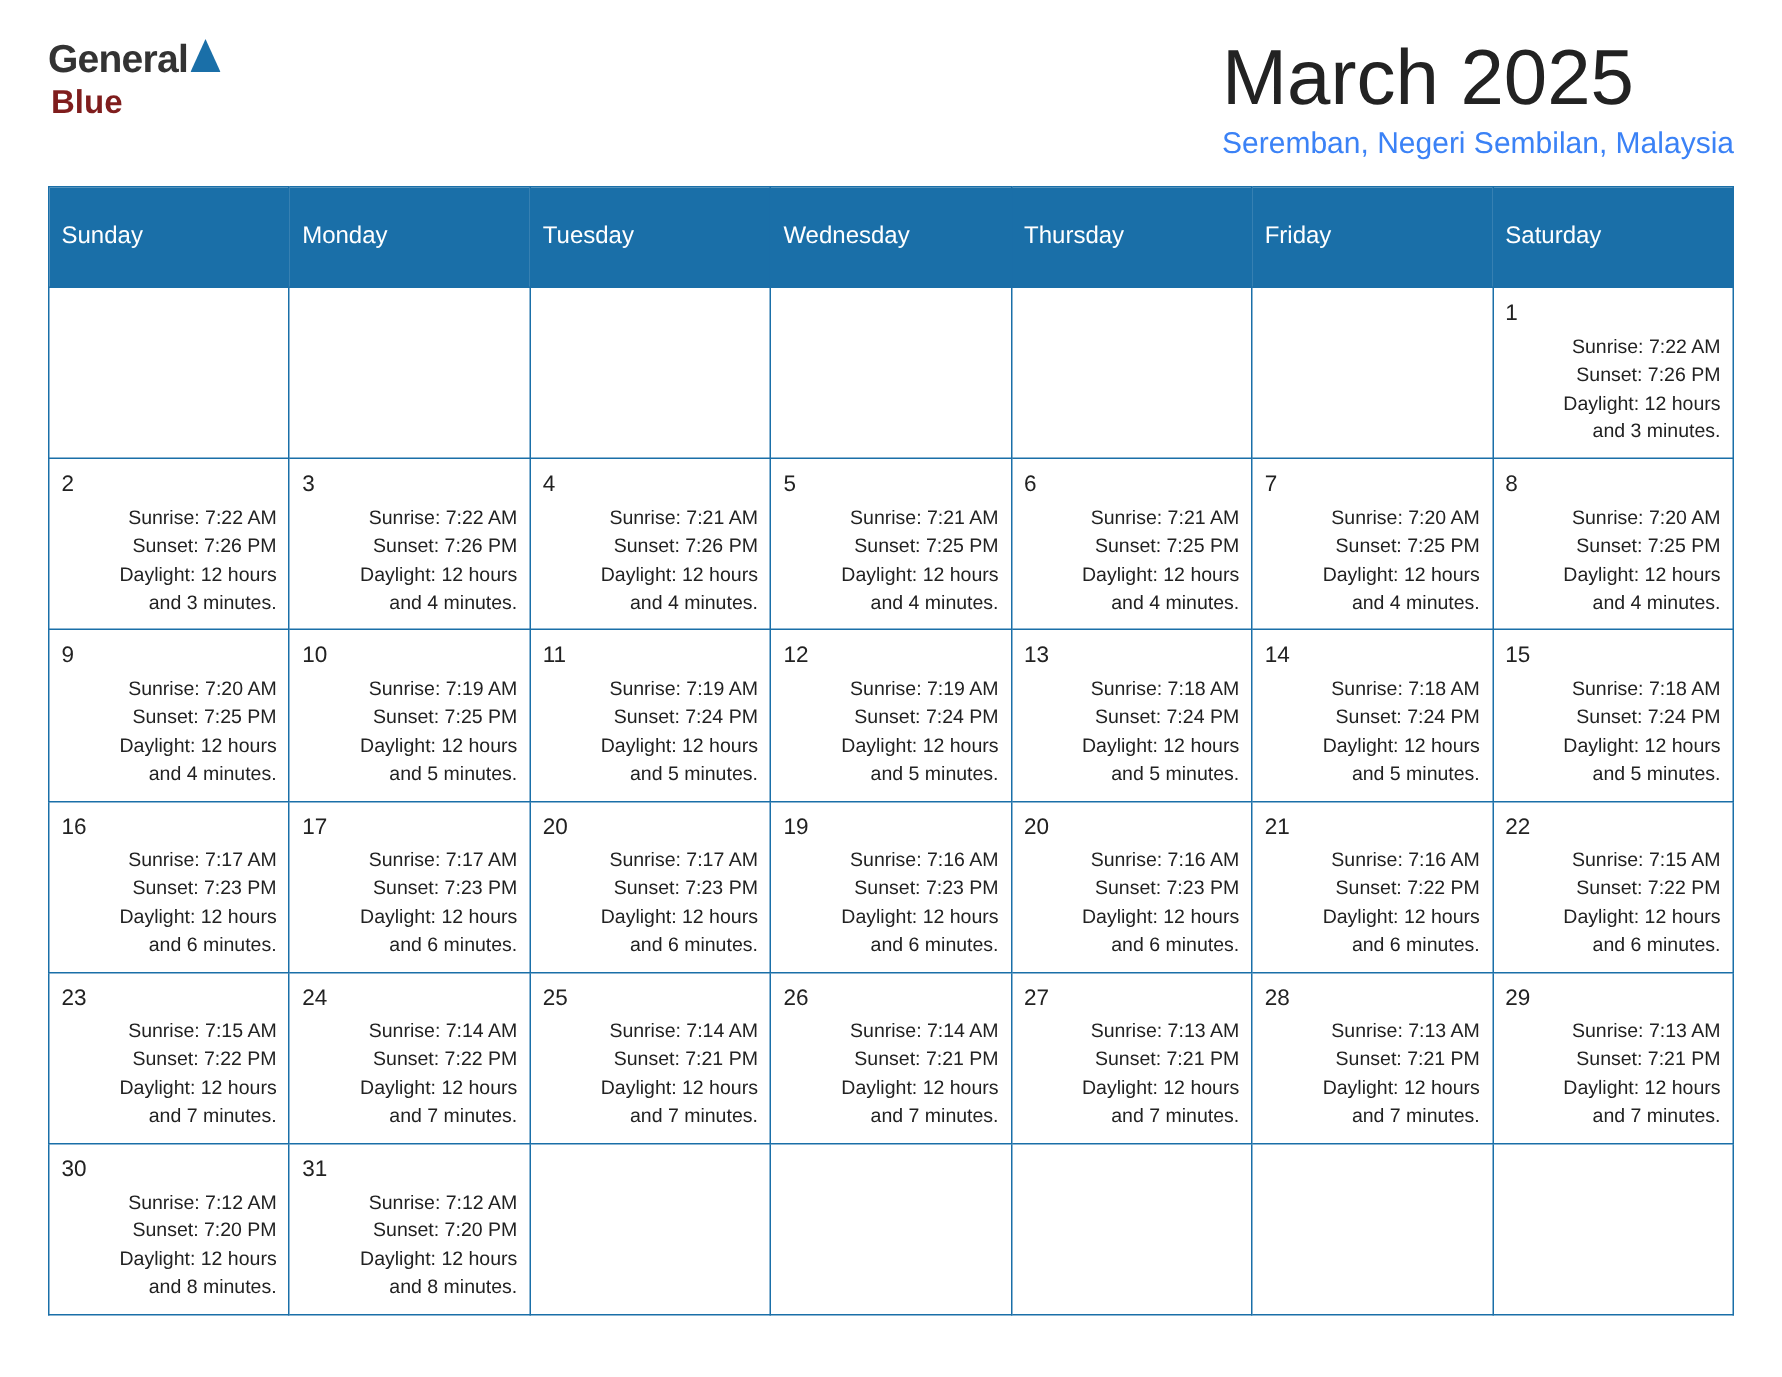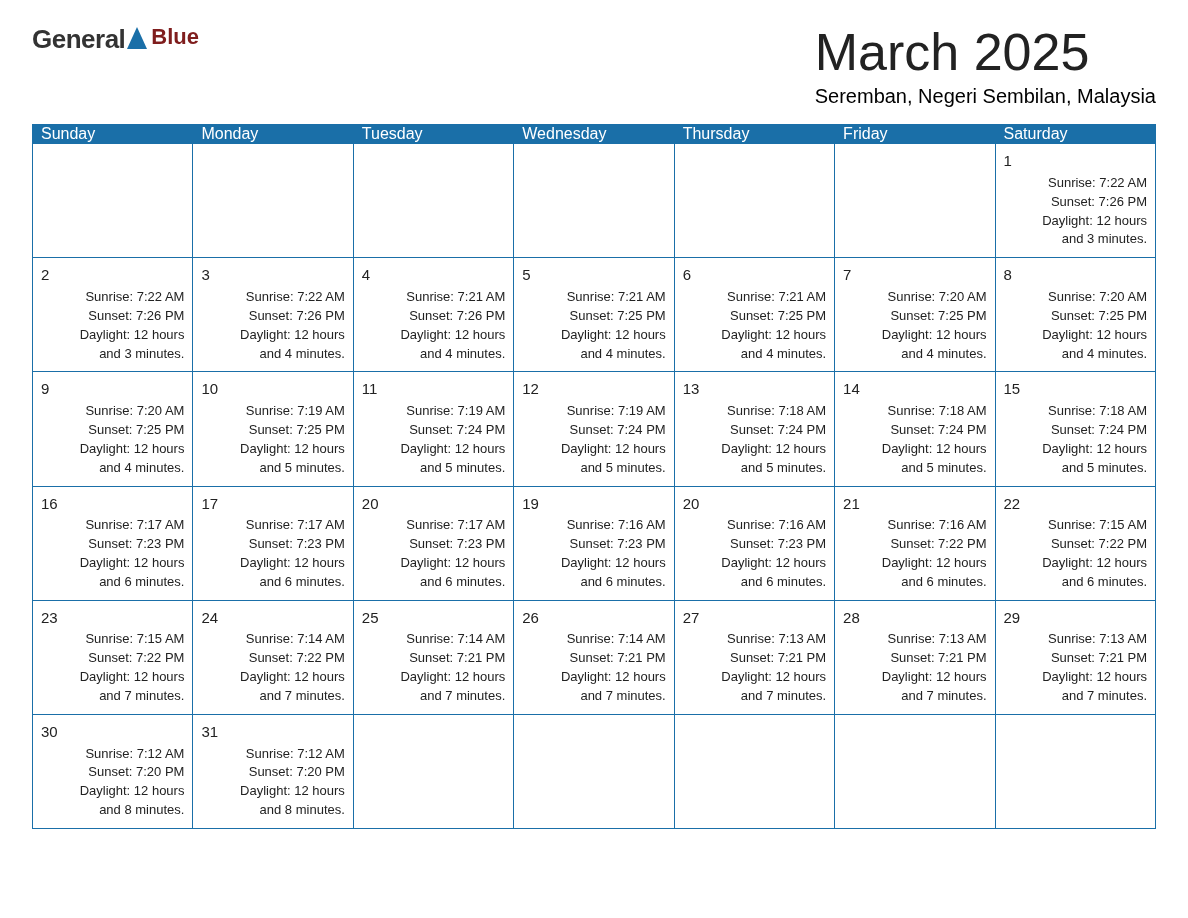--- a/index.html
+++ b/index.html
@@ -11,48 +11,49 @@
       min-height: 918px;
     }
     .header-area {
       display: flex;
       justify-content: space-between;
       align-items: flex-start;
       margin-bottom: 16px;
     }
     .logo {
       display: flex;
+      flex-direction: column;
       align-items: flex-start;
       text-align: right;
     }
     .title-area {
       text-align: left;
     }
     .month-title {
       font-size: 52px;
       font-weight: normal;
       color: #222;
       line-height: 1.1;
     }
     .location-title {
       font-size: 20px;
-      color: #000000;
+      color: #3b82f6;
       margin-top: 4px;
     }
     .calendar-table {
       width: 100%;
       border-collapse: collapse;
       border: 1px solid #1a6fa8;
     }
     .calendar-table th {
       background-color: #1a6fa8;
       color: #fff;
       font-size: 16px;
       font-weight: normal;
-      padding: 0 8px;
+      padding: 24px 8px;
       text-align: left;
       border: 1px solid #1a6fa8;
     }
     .calendar-table td {
       vertical-align: top;
       padding: 6px 8px 8px 8px;
       border: 1px solid #1a6fa8;
       width: 14.28%;
       min-height: 100px;
       font-size: 13px;

